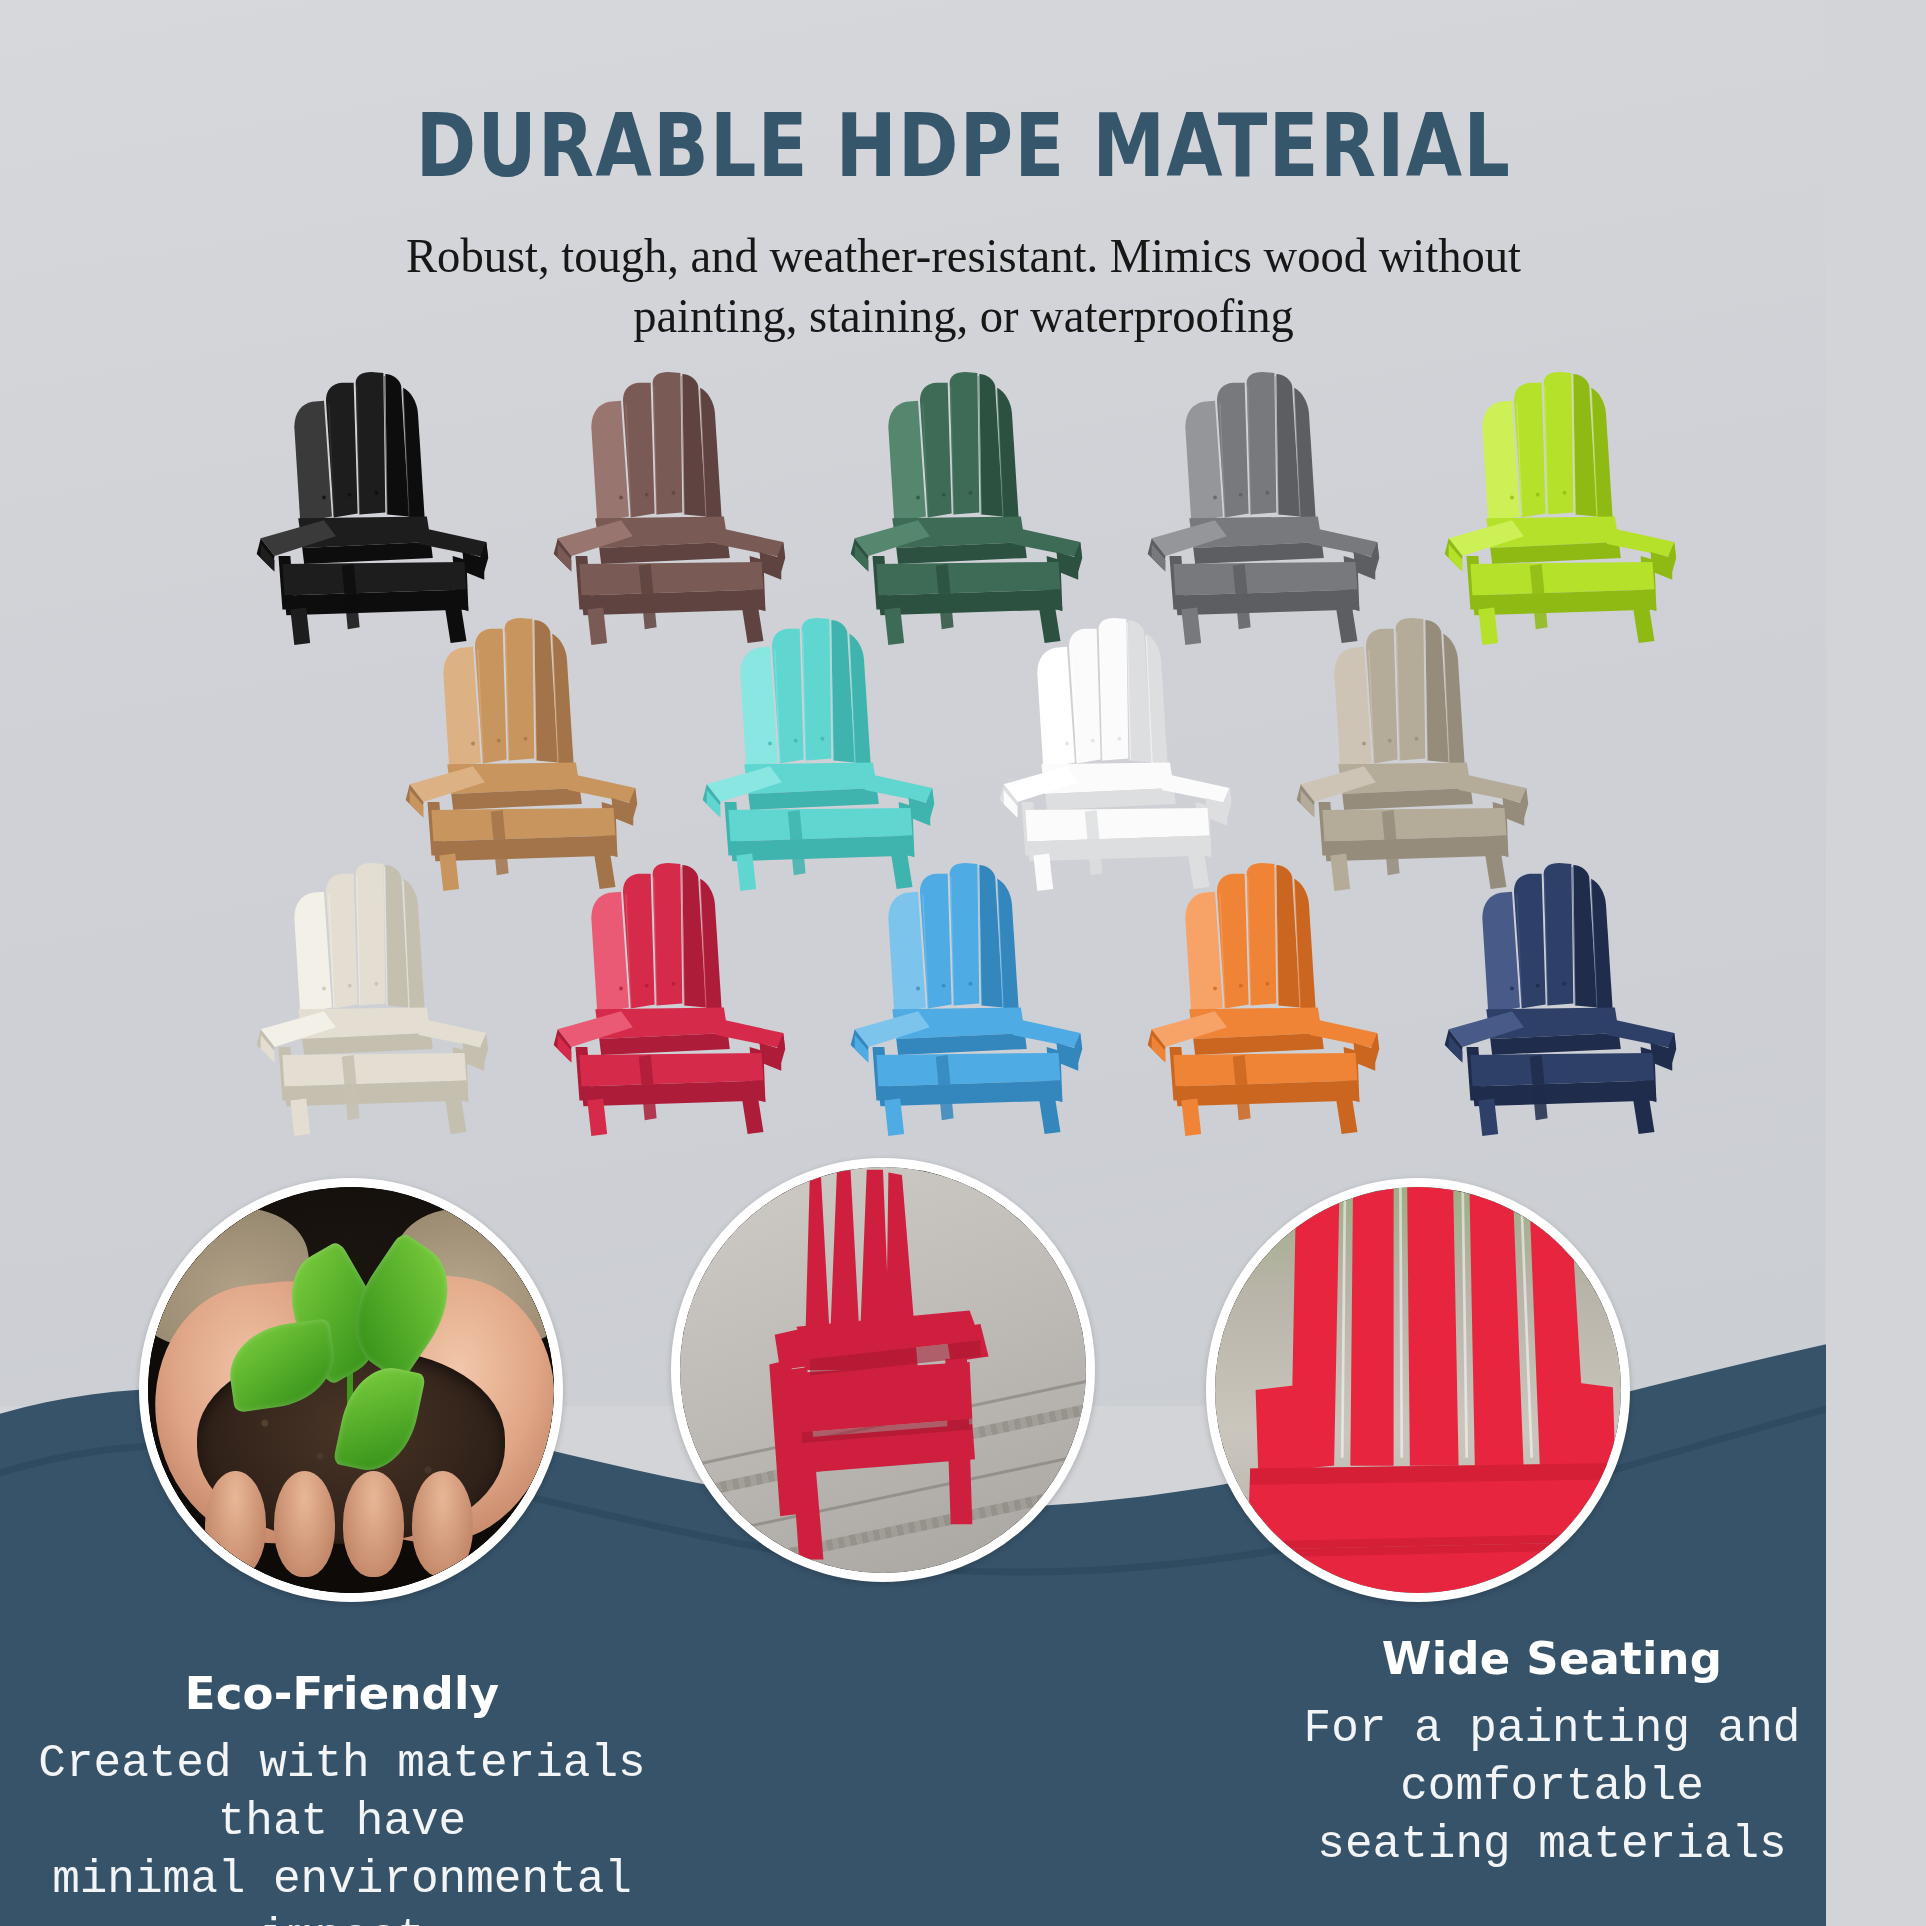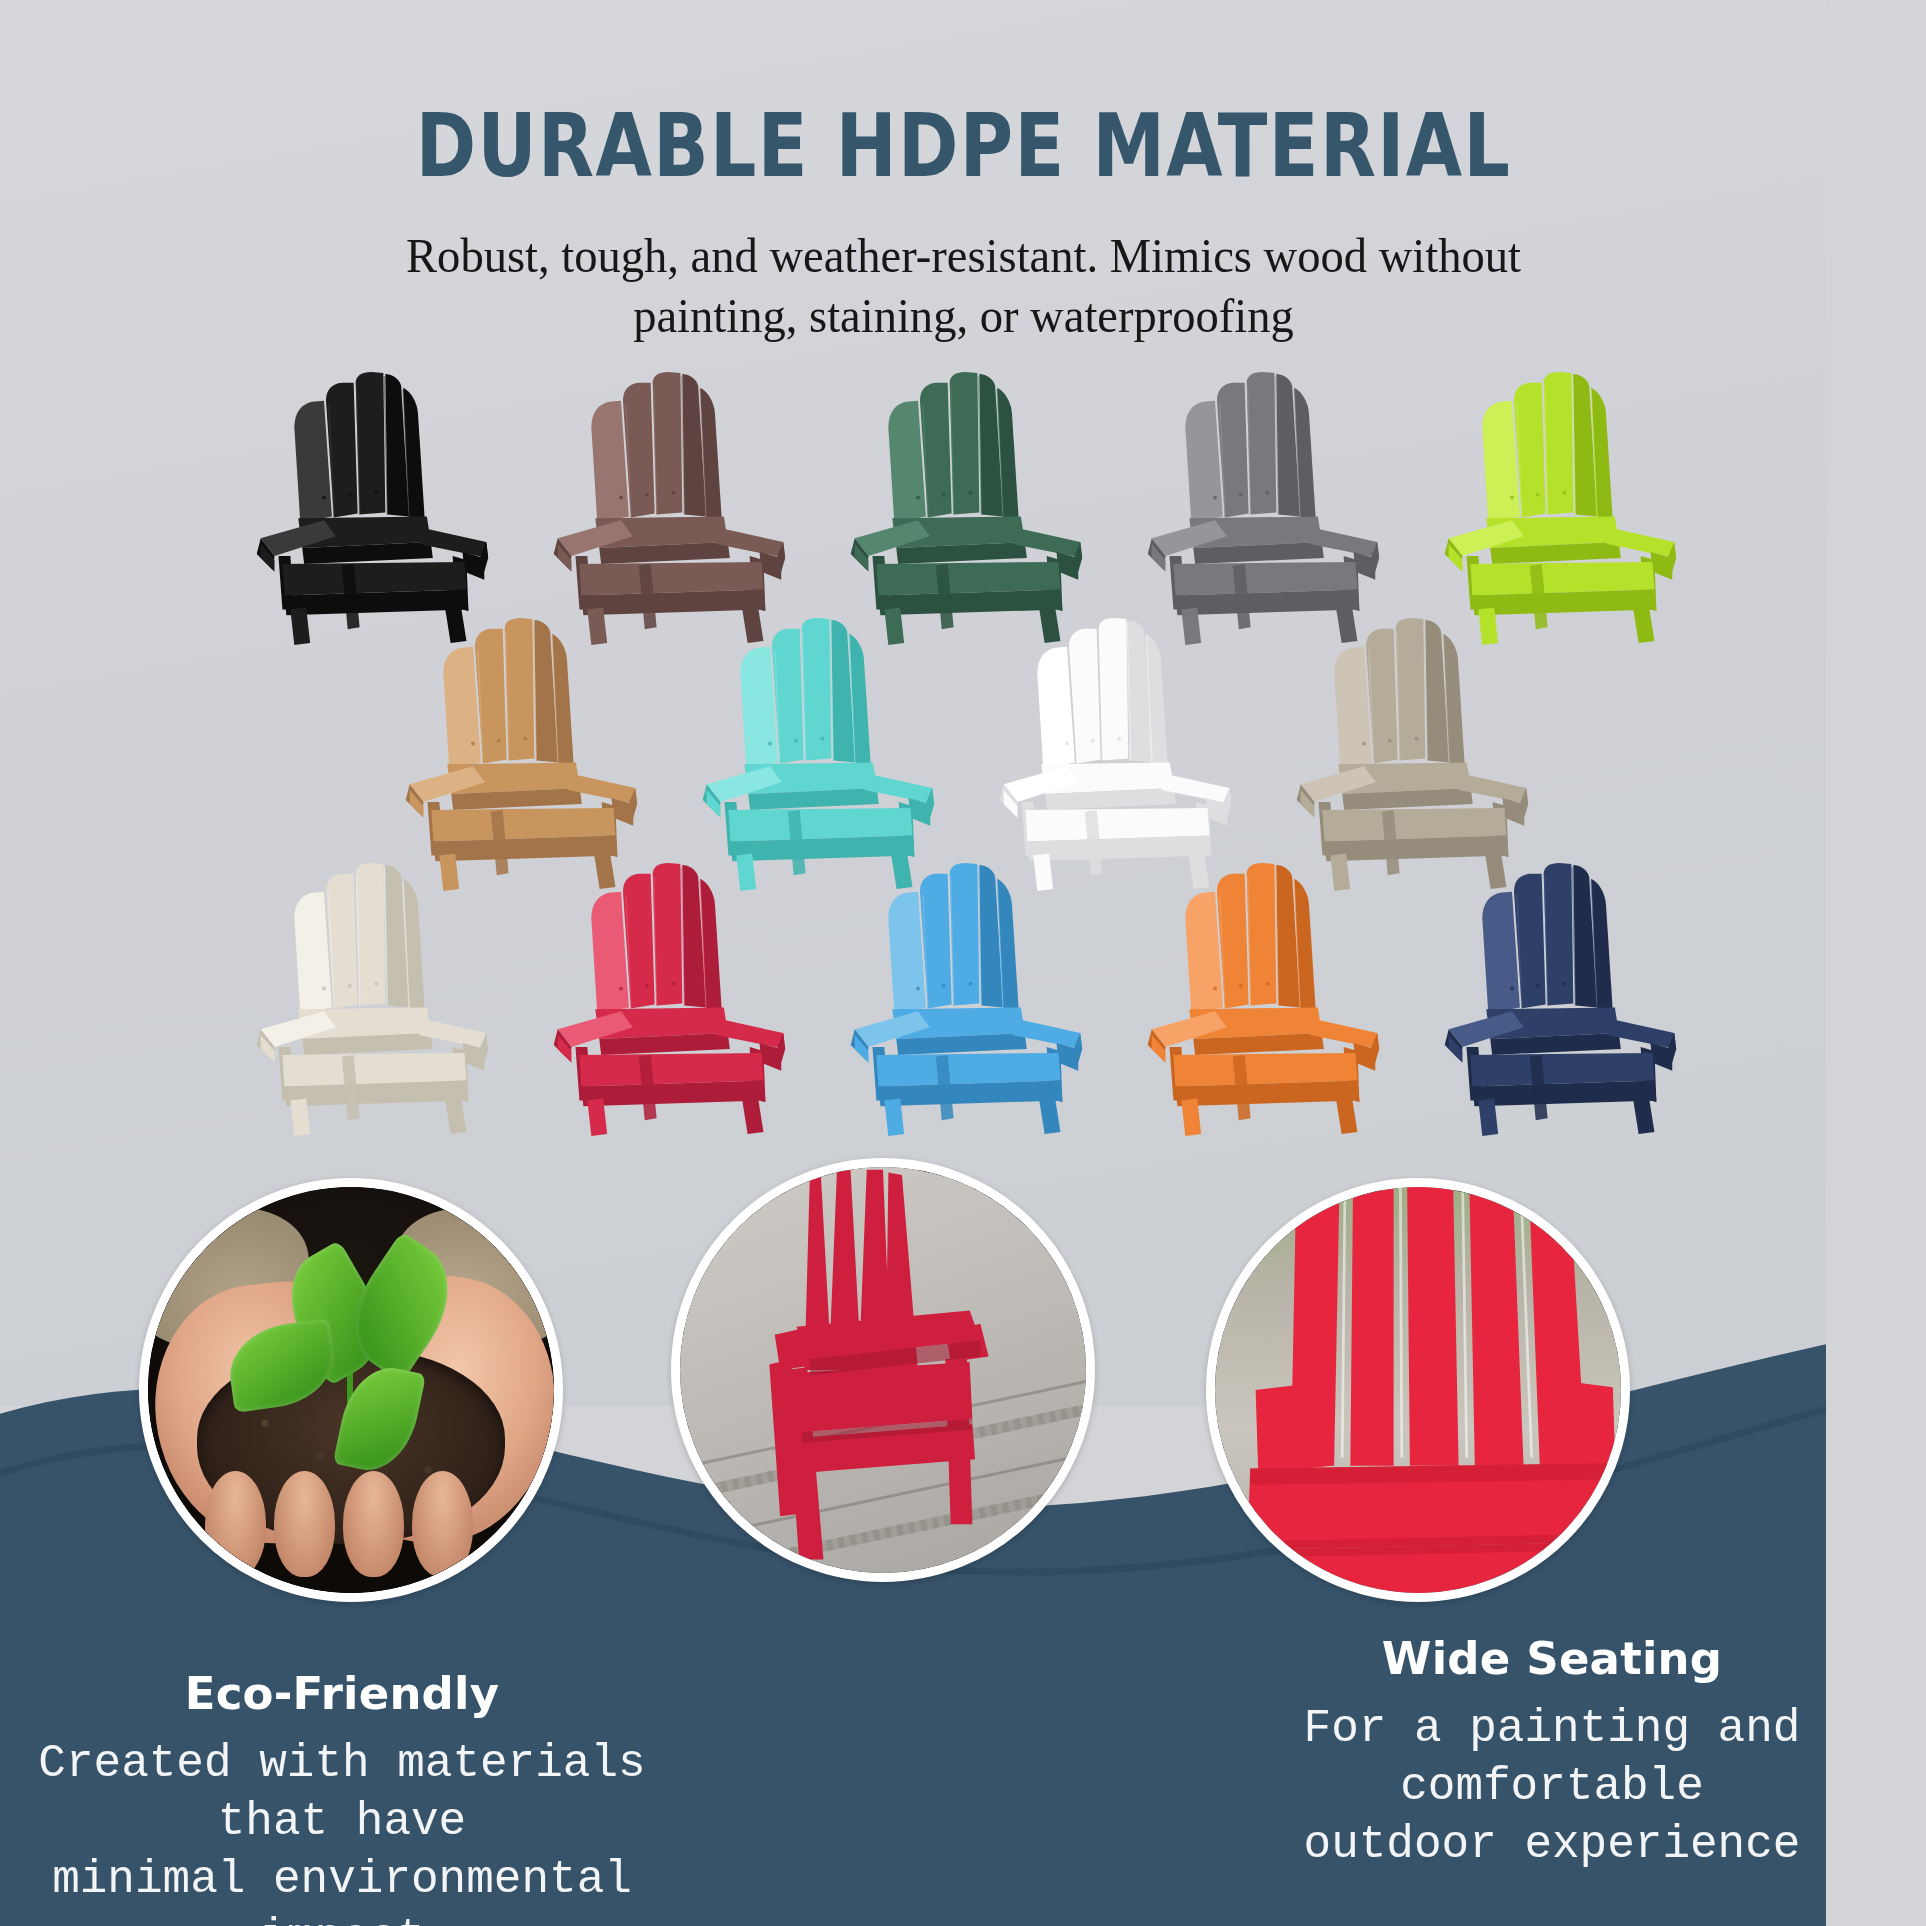--- a/index.html
+++ b/index.html
@@ -1009,18 +1009,18 @@
         <span>Created with materials that have</span>
         <span>minimal environmental impact</span>
       </p>
     </div>
 
 
     <div class="feat" style="left:1245px;top:345px;text-align:center;">
       <h3>Wide Seating</h3>
       <p>
         <span>For a painting and comfortable</span>
-        <span>outdoor experience</span>
+        <span>seating materials</span>
       </p>
     </div>
   </div>
 </div>
 
 
 </body></html>

